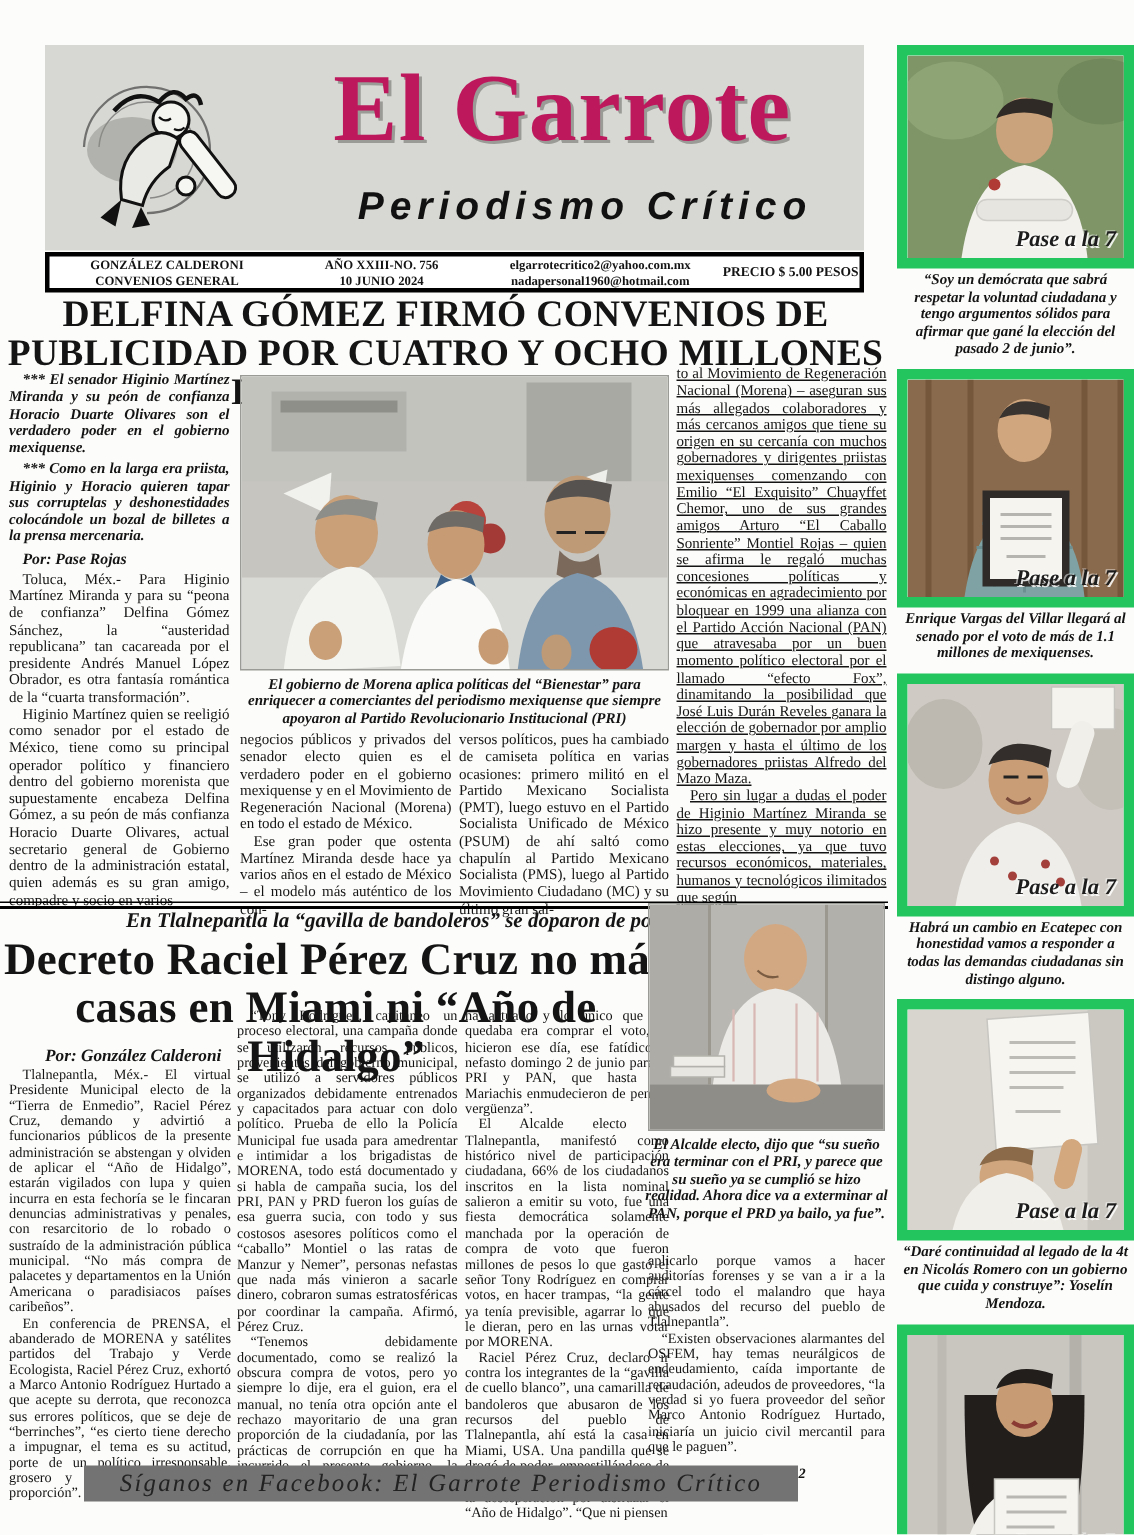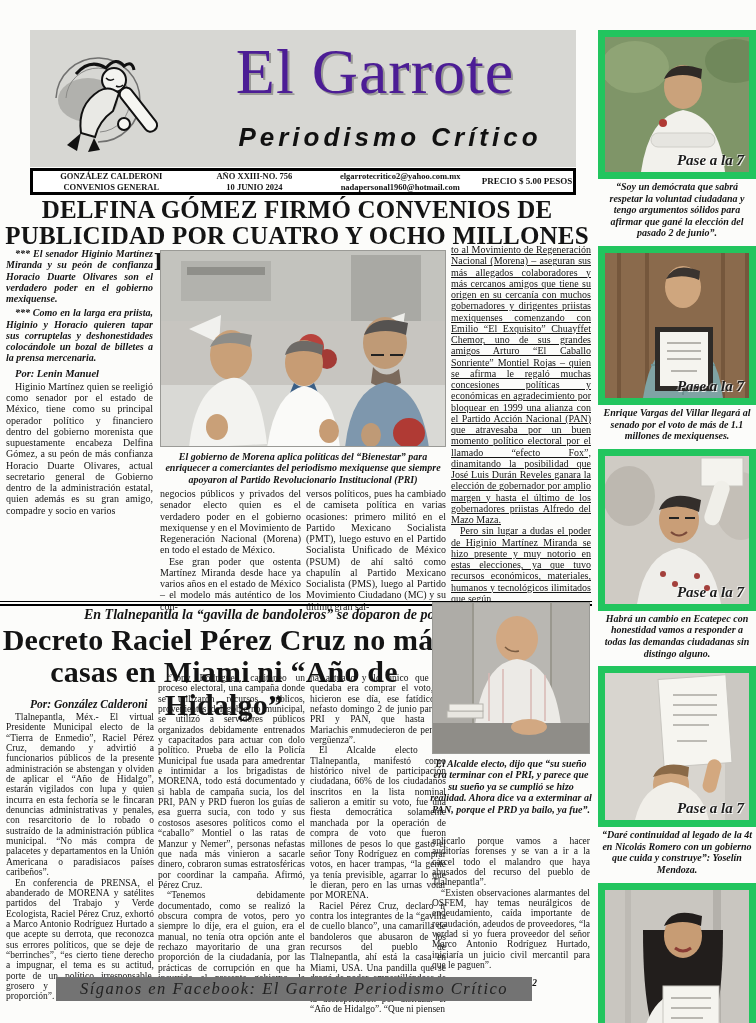--- a/index.html
+++ b/index.html
@@ -9,21 +9,21 @@
     background:#fcfcfa; color:#141414; overflow:hidden;
     font-family:"Liberation Serif", serif;
   }
   .abs { position:absolute; }
 
   
   .masthead { left:30px; top:30px; width:546px; height:137px; background:#d7d7d3; }
   .cartoon { left:36px; top:38px; width:152px; height:120px; }
   .mast-title {
     left:175px; top:40px; width:400px; text-align:center;
-    font-weight:normal; font-size:64px; line-height:1; letter-spacing:1px; color:#4c1d95;
+    font-weight:bold; font-size:64px; line-height:1; letter-spacing:1px; color:#be185d;
     text-shadow:2px 2px 0 #9a9a96;
   }
   .mast-sub {
     left:150px; top:122px; width:420px; text-align:center;
     font-family:"Liberation Sans", sans-serif; font-style:italic; font-weight:bold;
     font-size:26px; letter-spacing:4px; color:#111;
   }
 
   
   .infobar {
@@ -129,21 +129,22 @@
       <div>nadapersonal1960@hotmail.com</div>
     </div>
     <div class="infocell ic4">PRECIO $ 5.00 PESOS</div>
   </div>
 
   <h1 class="abs headline1">DELFINA GÓMEZ FIRMÓ CONVENIOS DE PUBLICIDAD POR CUATRO Y OCHO MILLONES DE PESOS MENSUALES</h1>
 
   <div class="abs a1c1 a1 bodytxt">
     <p class="lede">*** El senador Higinio Martínez Miranda y su peón de confianza Horacio Duarte Olivares son el verdadero poder en el gobierno mexiquense.</p>
     <p class="lede">*** Como en la larga era priista, Higinio y Horacio quieren tapar sus corruptelas y deshonestidades colocándole un bozal de billetes a la prensa mercenaria.</p>
-    <p class="byline">Por: Lenin Manuel</p>
+    <p class="byline">Por: Pase Rojas</p>
+    <p>Toluca, Méx.- Para Higinio Martínez Miranda y para su “peona de confianza” Delfina Gómez Sánchez, la “austeridad republicana” tan cacareada por el presidente Andrés Manuel López Obrador, es otra fantasía romántica de la “cuarta transformación”.</p>
     <p>Higinio Martínez quien se reeligió como senador por el estado de México, tiene como su principal operador político y financiero dentro del gobierno morenista que supuestamente encabeza Delfina Gómez, a su peón de más confianza Horacio Duarte Olivares, actual secretario general de Gobierno dentro de la administración estatal, quien además es su gran amigo, compadre y socio en varios</p>
   </div>
 
   <div class="abs photo1">
     <svg width="286" height="197" viewBox="0 0 286 197">
       <rect width="286" height="197" fill="#d9d9d5"></rect>
       <rect x="0" y="0" width="286" height="72" fill="#c3c3be"></rect>
       <rect x="190" y="4" width="70" height="66" fill="#a9a9a4"></rect>
       <rect x="20" y="10" width="90" height="40" fill="#b2b2ad"></rect>
       <rect x="26" y="16" width="78" height="8" fill="#8f8f8a"></rect>

